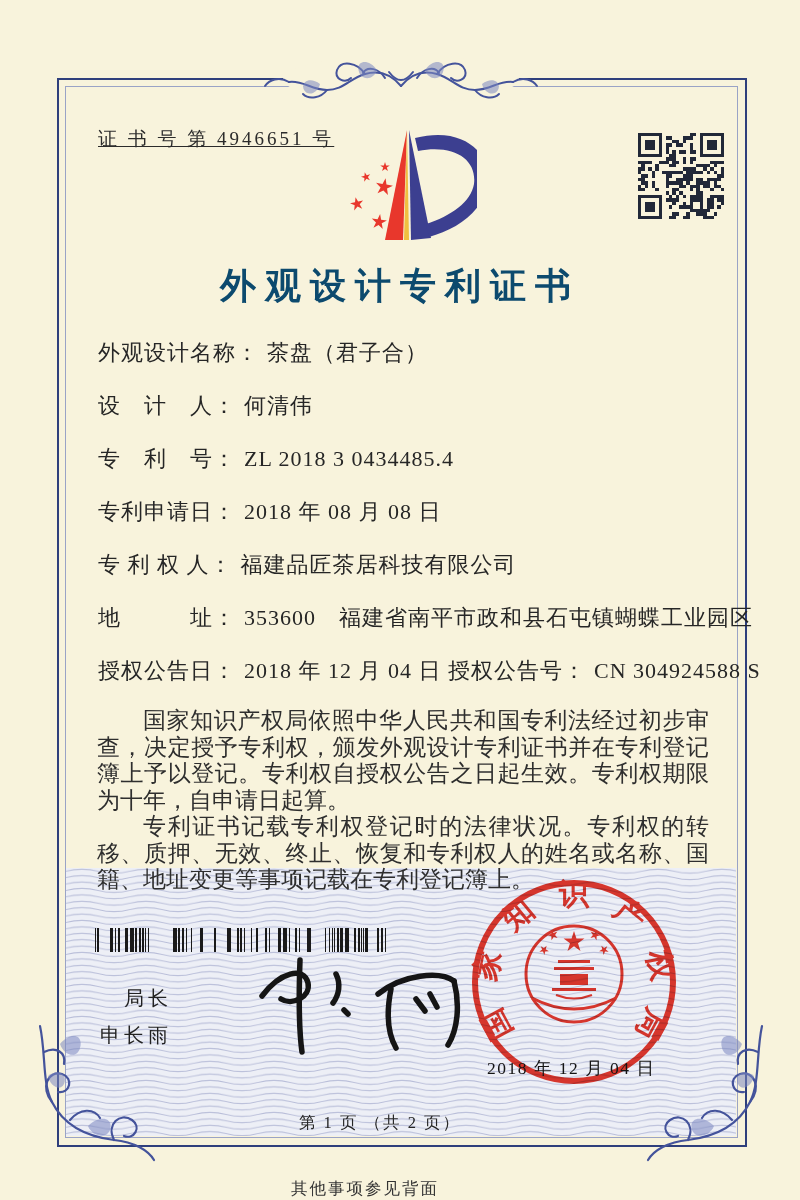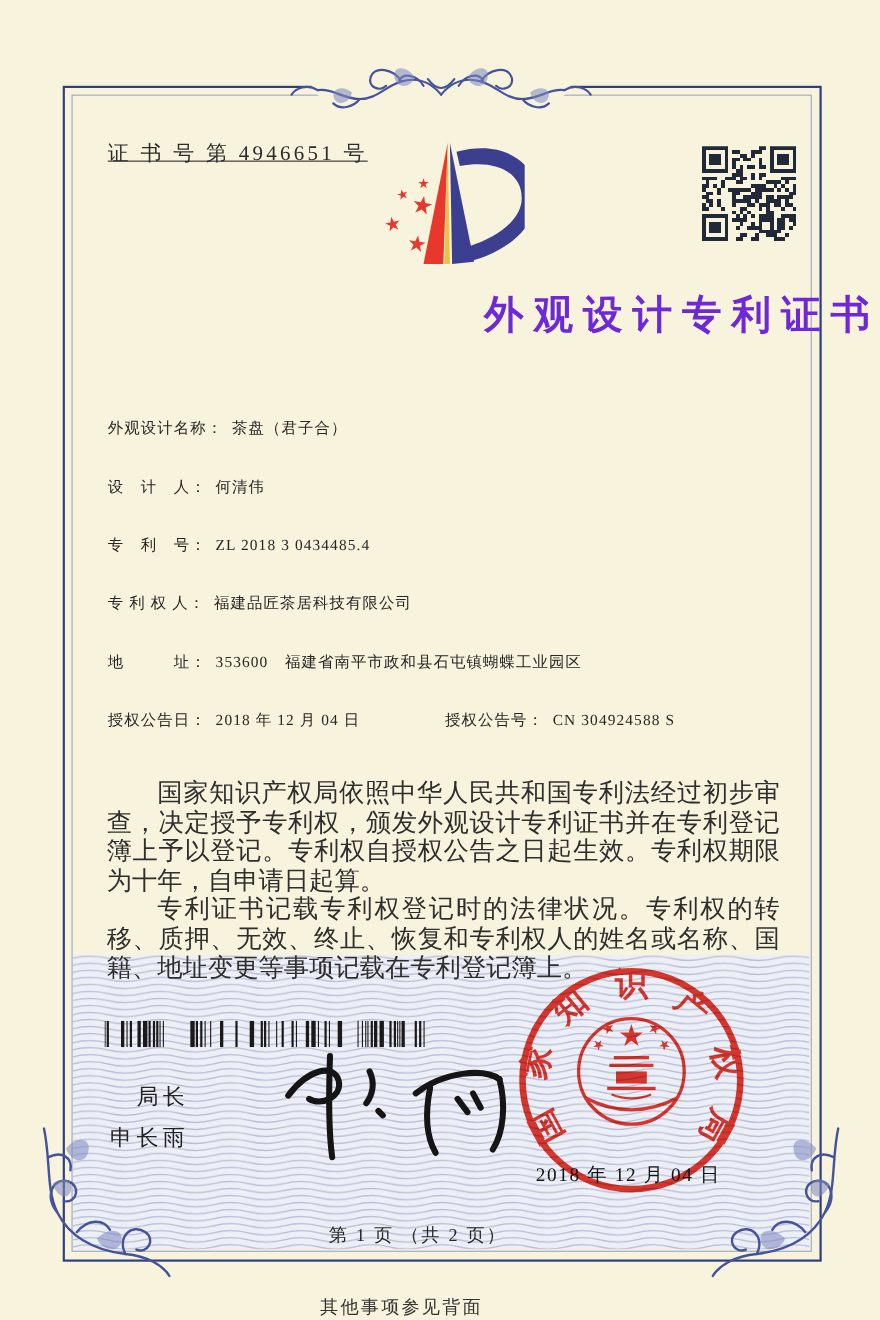--- a/index.html
+++ b/index.html
@@ -10,25 +10,25 @@
 
   
   .frame-outer{left:57px;top:78px;width:686px;height:1065px;border:2.5px solid #2f3f7c;}
   .frame-inner{left:65px;top:86px;width:671px;height:1050px;border:1px solid #9aa3c6;}
 
   
   .cert-no{left:98px;top:126px;font-size:19px;letter-spacing:3px;color:#2b2b2b;text-decoration:underline;}
   .logo{left:335px;top:124px;}
   .qr{left:638px;top:133px;}
 
-  .title{left:0;top:262px;width:800px;text-align:right;font-size:36px;font-weight:bold;
-         letter-spacing:9px;color:#6d28d9;}
+  .title{left:0;top:262px;width:800px;text-align:center;font-size:36px;font-weight:bold;
+         letter-spacing:9px;color:#0c4a6e;}
 
   
-  .fields{left:98px;top:378px;width:620px;font-size:14px;letter-spacing:1px;}
+  .fields{left:98px;top:340px;width:620px;font-size:22px;letter-spacing:1px;}
   .frow{height:53px;line-height:26px;white-space:nowrap;}
   .frow .lbl{margin-right:8px;}
   .gpair{display:inline-block;min-width:302px;}
 
   
   .body-text{left:97px;top:708px;width:612px;font-size:23px;line-height:26.5px;
              text-align:justify;color:#2e2e2e;}
   .body-text p{margin:0;text-indent:2em;}
 
   
@@ -347,20 +347,21 @@
     <rect x="20" y="24" width="1" height="1"></rect>
     <rect x="21" y="24" width="1" height="1"></rect>
   </svg>
 
 <div class="abs title">外观设计专利证书</div>
 
 <div class="abs fields">
   <div class="frow"><span class="lbl">外观设计名称：</span><span>茶盘（君子合）</span></div>
   <div class="frow"><span class="lbl">设　计　人：</span><span>何清伟</span></div>
   <div class="frow"><span class="lbl">专　利　号：</span><span>ZL 2018 3 0434485.4</span></div>
+  <div class="frow"><span class="lbl">专利申请日：</span><span>2018 年 08 月 08 日</span></div>
   <div class="frow"><span class="lbl">专 利 权 人：</span><span>福建品匠茶居科技有限公司</span></div>
   <div class="frow"><span class="lbl">地　　　址：</span><span>353600　福建省南平市政和县石屯镇蝴蝶工业园区</span></div>
   <div class="frow">
     <span class="gpair"><span class="lbl">授权公告日：</span><span>2018 年 12 月 04 日</span></span>
     <span><span class="lbl">授权公告号：</span><span>CN 304924588 S</span></span>
   </div>
 </div>
 
 <div class="abs body-text">
   <p>国家知识产权局依照中华人民共和国专利法经过初步审查，决定授予专利权，颁发外观设计专利证书并在专利登记簿上予以登记。专利权自授权公告之日起生效。专利权期限为十年，自申请日起算。</p>

